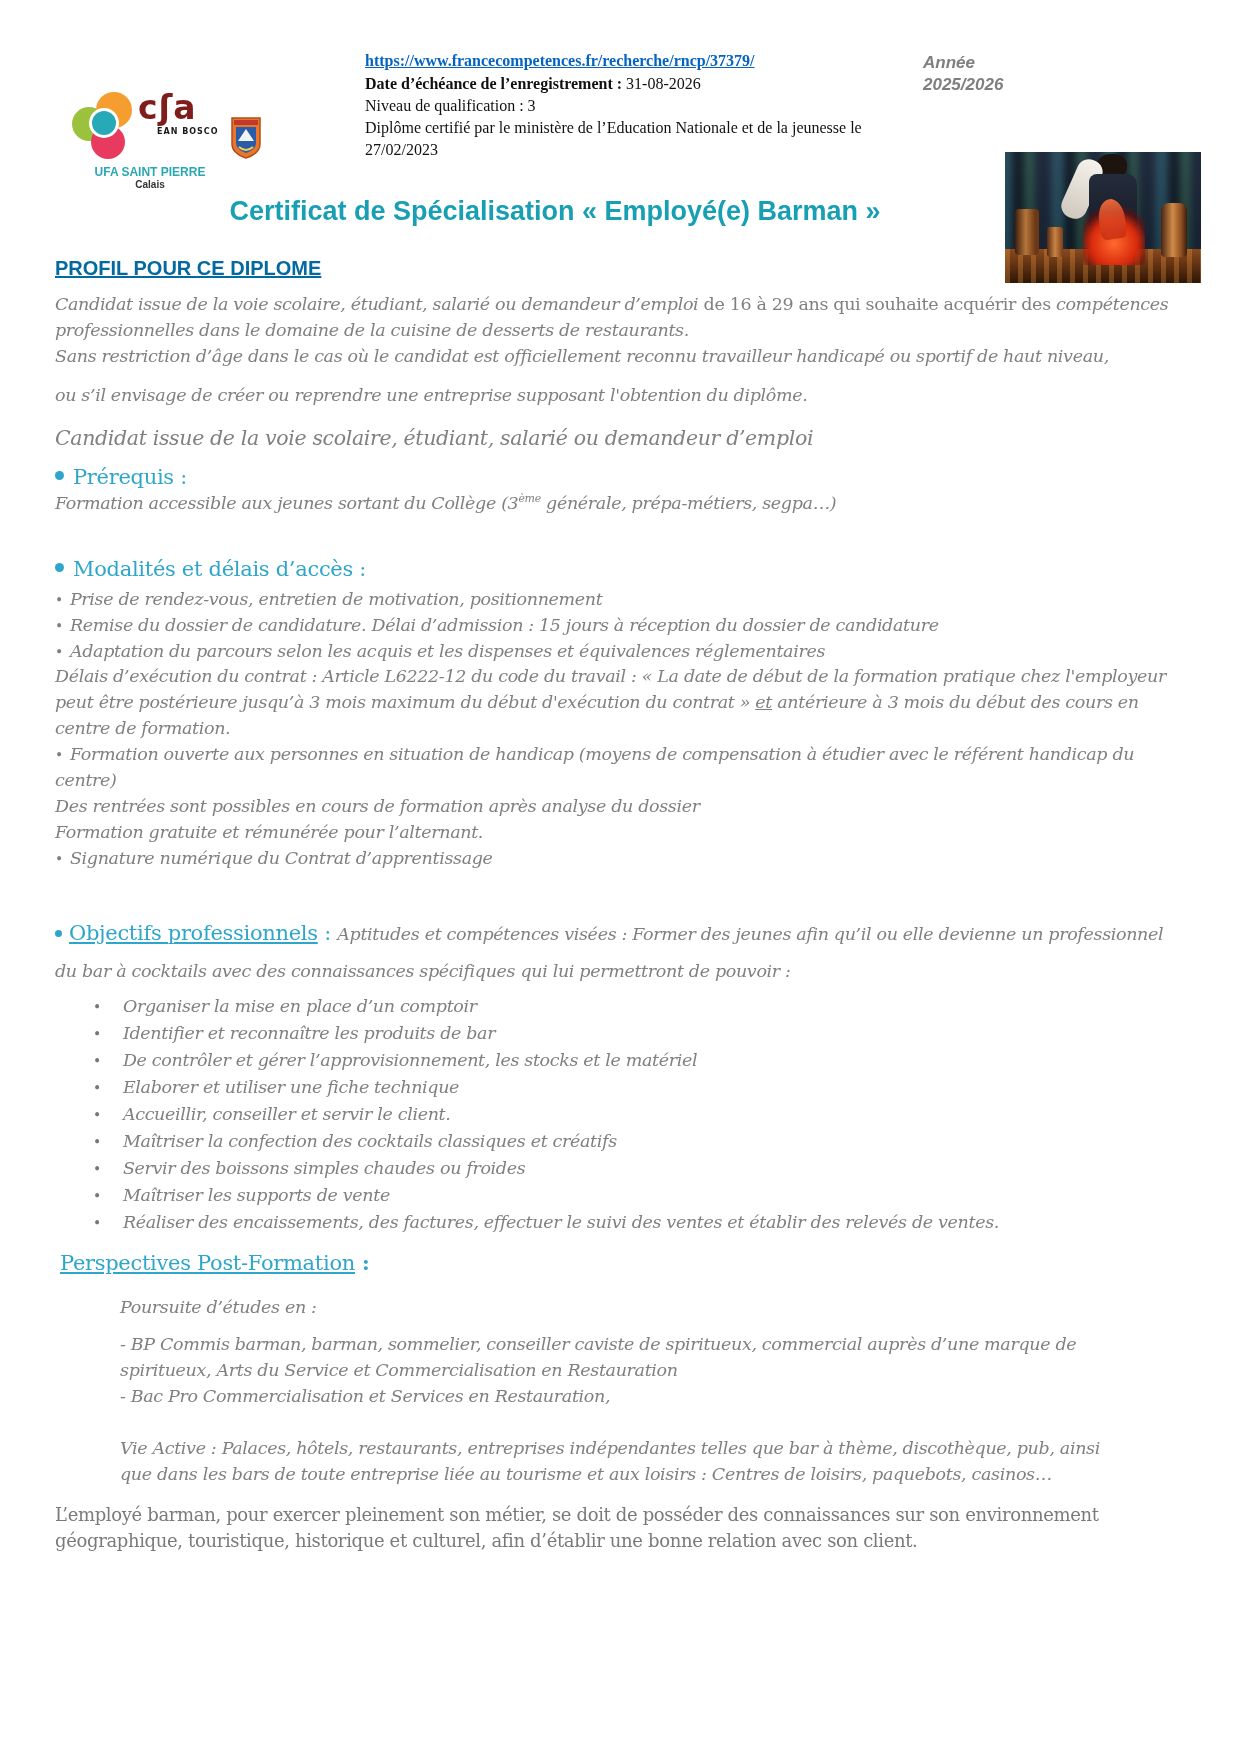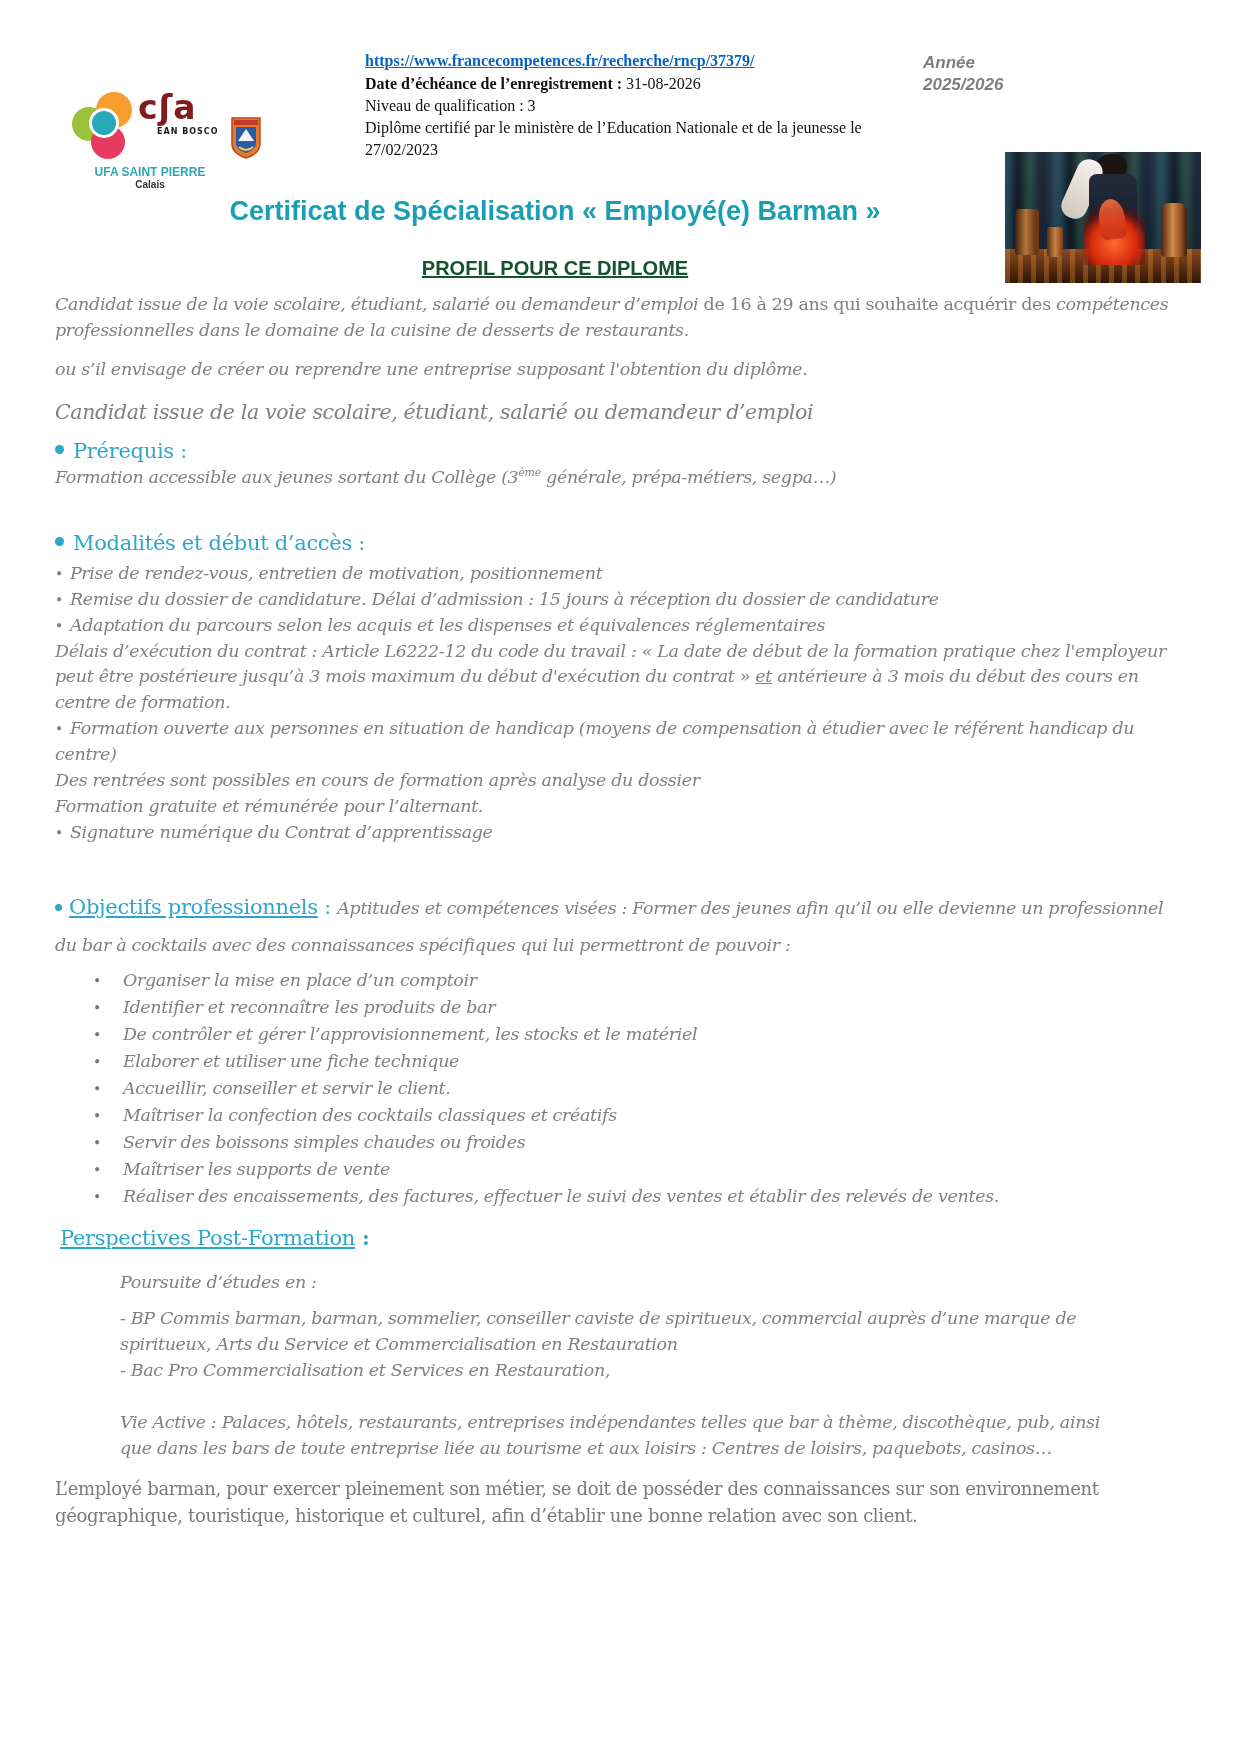--- a/index.html
+++ b/index.html
@@ -56,22 +56,22 @@
      background:linear-gradient(90deg,#4a2410,#d08b47 45%,#8a4a1f 80%,#3a1c0a);}
   .photo .shaker-l{position:absolute;left:10px;bottom:28px;width:24px;height:46px;border-radius:4px;
      background:linear-gradient(90deg,#3c1e0c,#b5763a 45%,#6e3815 85%);}
   .photo .jigger{position:absolute;left:42px;bottom:26px;width:16px;height:30px;border-radius:3px;
      background:linear-gradient(90deg,#55290f,#c98445 50%,#7a3c16);}
 
   
   .content{position:absolute;left:55px;top:196px;width:1130px;}
   .doc-title{margin:0;width:1000px;text-align:center;font-family:"Liberation Sans",sans-serif;
              font-weight:bold;font-size:27px;color:#189fb4;letter-spacing:0px;}
-  .subtitle{margin:30px 0 12px 0;width:1000px;text-align:center;font-family:"Liberation Sans",sans-serif;
-            font-weight:bold;font-size:20px;color:#14532d;}
+  .subtitle{margin:30px 0 12px 0;width:1000px;text-align:left;font-family:"Liberation Sans",sans-serif;
+            font-weight:bold;font-size:20px;color:#0369a1;}
   .subtitle .u{text-decoration:underline;}
 
   .sec-h{margin:0;display:flex;align-items:baseline;font-size:21px;color:#2ea6cb;
          font-family:"DejaVu Serif",serif;letter-spacing:-0.3px;}
   .dot{width:9px;height:9px;border-radius:50%;background:#2ea6cb;margin-right:9px;
        position:relative;top:-4px;flex:0 0 auto;}
   .dot.small{width:7px;height:7px;margin-right:7px;top:-3px;}
   .u{text-decoration:underline;}
 
   .body{margin:0;font-size:17.5px;color:#808080;line-height:1.48;letter-spacing:-0.35px;}
@@ -136,32 +136,33 @@
     <div class="shaker-l"></div>
     <div class="jigger"></div>
   </div>
 
   <div class="content">
 
     <h1 class="doc-title">Certificat de Spécialisation « Employé(e) Barman »</h1>
     <h2 class="subtitle"><span class="u">PROFIL POUR CE DIPLOME</span></h2>
 
     <p class="body" style="margin-top:3px;"><span class="it">Candidat issue de la voie scolaire, étudiant, salarié ou demandeur d’emploi </span><span class="up">de 16 à 29 ans qui souhaite acquérir des </span><span class="it">compétences professionnelles dans le domaine de la cuisine de desserts de restaurants.</span></p>
+    <p class="body it" style="margin-top:0px;">Sans restriction d’âge dans le cas où le candidat est officiellement reconnu travailleur handicapé  ou sportif de haut niveau,</p>
     <p class="body it" style="margin-top:13px;">ou s’il envisage de créer ou reprendre une entreprise supposant l'obtention du diplôme.</p>
     <p class="body it" style="margin-top:14px;font-size:20.5px;">Candidat issue de la voie scolaire, étudiant, salarié ou demandeur d’emploi</p>
 
     <div class="sec-h" style="margin-top:12px;">
       <span class="dot"></span>
       <span>Prérequis :</span>
     </div>
     <p class="body it" style="margin-top:2px;"><span>Formation accessible aux jeunes sortant du Collège (3</span><sup>ème</sup><span> générale, prépa-métiers, segpa…)</span></p>
 
     <div class="sec-h" style="margin-top:40px;">
       <span class="dot"></span>
-      <span>Modalités et début d’accès :</span>
+      <span>Modalités et délais d’accès :</span>
     </div>
     <p class="body it m-bullet" style="margin-top:6px;">Prise de rendez-vous, entretien de motivation, positionnement</p>
     <p class="body it m-bullet">Remise du dossier de candidature. Délai d’admission : 15 jours à réception du dossier de candidature</p>
     <p class="body it m-bullet">Adaptation du parcours selon les acquis et les dispenses et équivalences réglementaires</p>
     <p class="body it"><span>Délais d’exécution du contrat  : Article L6222-12 du code du travail : « La date de début de la formation pratique chez l'employeur peut être postérieure jusqu’à 3 mois maximum du début d'exécution du contrat » </span><span class="u">et</span><span> antérieure à 3 mois du début des cours en centre de formation.</span></p>
     <p class="body it m-bullet">Formation ouverte aux personnes en situation de handicap (moyens de compensation à étudier avec le référent handicap du centre)</p>
     <p class="body it">Des rentrées sont possibles en cours de formation après analyse du dossier</p>
     <p class="body it">Formation gratuite et rémunérée pour l’alternant.</p>
     <p class="body it m-bullet">Signature numérique du Contrat d’apprentissage</p>
 

